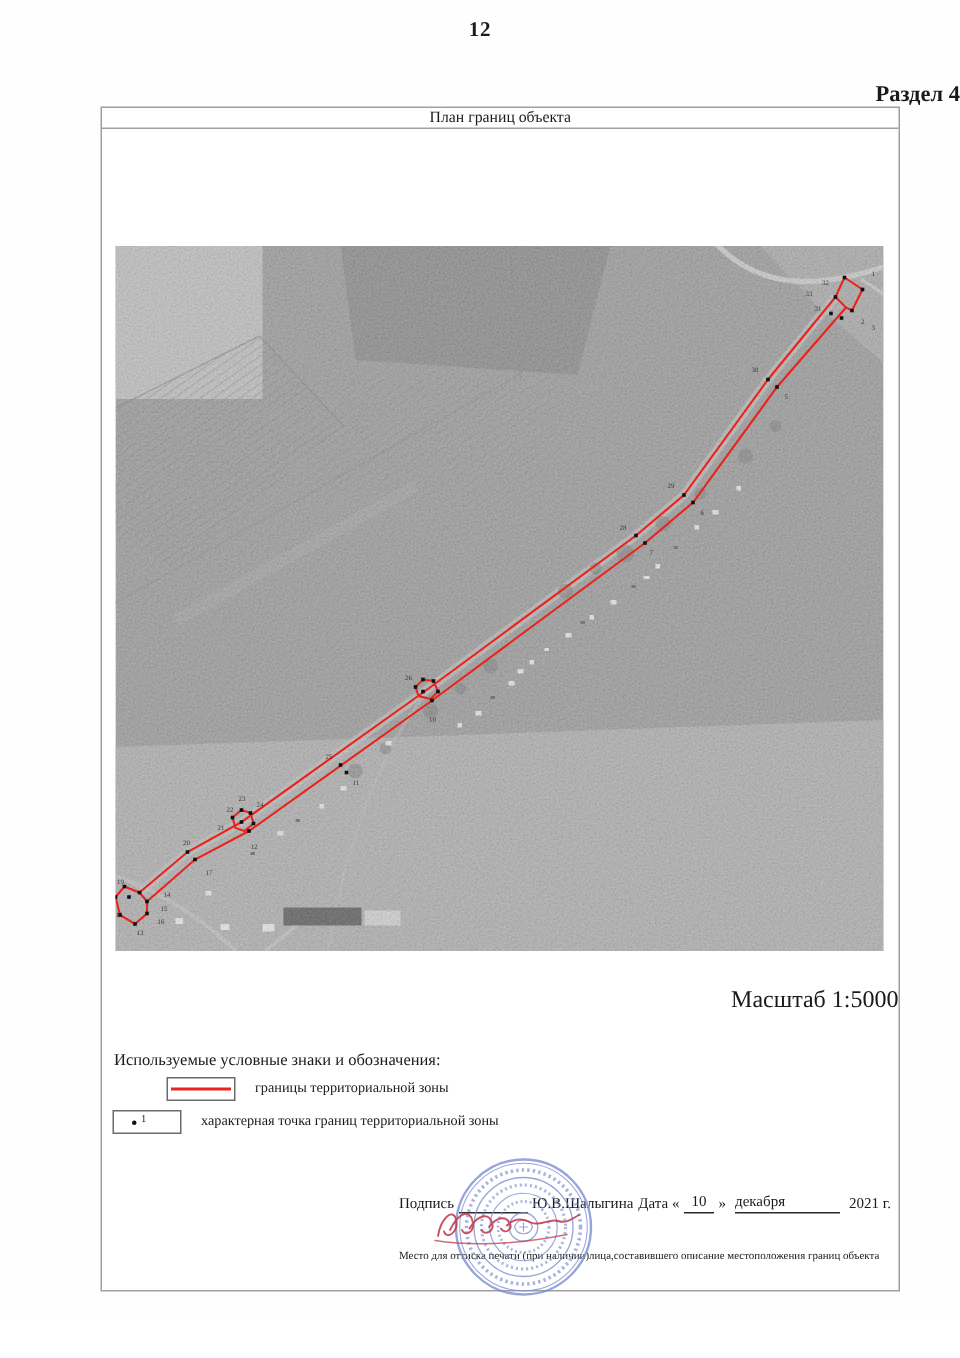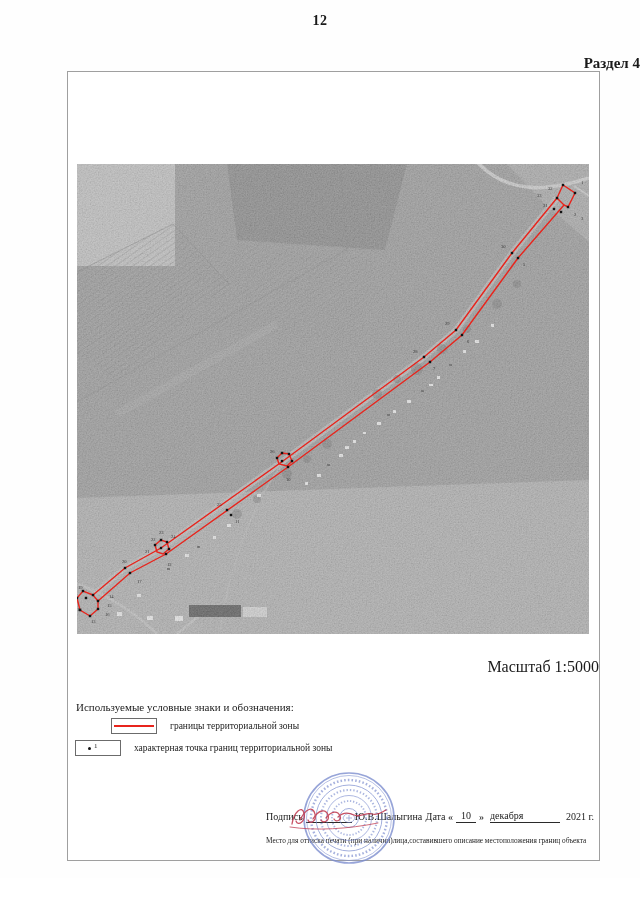--- a/index.html
+++ b/index.html
@@ -18,43 +18,44 @@
   .legend-row{position:absolute;left:7px;display:flex;align-items:center;}
   .legend-row.r1{top:646px;padding-left:36px;}
   .legend-row.r2{top:668px;}
   .sym-box{width:44px;height:14px;border:1px solid #6b6b6b;background:#fff;flex:none;
            display:flex;align-items:center;margin-right:13px;}
   .sym-line{width:40px;height:2px;margin:0 auto;}
   .sym-dot{width:3px;height:3px;border-radius:50%;margin-left:12px;}
   .sym-num{font-size:7px;margin-left:3px;transform:translateY(-2px);}
   .legend-label{font-size:9.5px;}
   .sig-block{position:absolute;left:198px;top:722px;width:328px;font-size:10px;line-height:12px;}
-  .sig-row{display:flex;align-items:flex-end;white-space:nowrap;margin-top:16px;}
+  .sig-row{display:flex;align-items:flex-end;white-space:nowrap;margin-top:2px;}
   .sig-underline{display:inline-block;width:82px;border-bottom:1px solid #2a2a2a;
                  height:10px;margin:0 3px;}
   .u-day{display:inline-block;min-width:20px;text-align:center;
          border-bottom:1px solid #2a2a2a;margin:0 3px;}
   .u-month{display:inline-block;min-width:70px;text-align:left;
            border-bottom:1px solid #2a2a2a;margin:0 6px;}
   .gap{display:inline-block;width:6px;}
-  .sig-note{font-size:7.3px;margin-top:12px;white-space:nowrap;}
+  .sig-note{font-size:7.3px;margin-top:22px;white-space:nowrap;}
   .seal{position:absolute;left:225px;top:690px;width:112px;height:112px;
         opacity:.78;pointer-events:none;}
   .handsig{position:absolute;left:218px;top:729px;width:104px;height:32px;
            pointer-events:none;opacity:.9;}
 </style>
 </head>
 <body>
 
 <div class="sheet">
 
   <div class="page-number">12</div>
   <div class="section-label">Раздел 4</div>
 
   <div class="frame">
+    <div class="frame-title">План границ объекта</div>
 
     <svg class="map-svg" viewBox="0 0 512 470" preserveAspectRatio="none">
       <defs>
         <filter id="grain" x="0" y="0" width="100%" height="100%">
           <feTurbulence type="fractalNoise" baseFrequency="0.75" numOctaves="2" stitchTiles="stitch" result="n"></feTurbulence>
           <feColorMatrix in="n" type="saturate" values="0"></feColorMatrix>
           <feComponentTransfer>
             <feFuncA type="linear" slope="0" intercept="1"></feFuncA>
           </feComponentTransfer>
         </filter>

